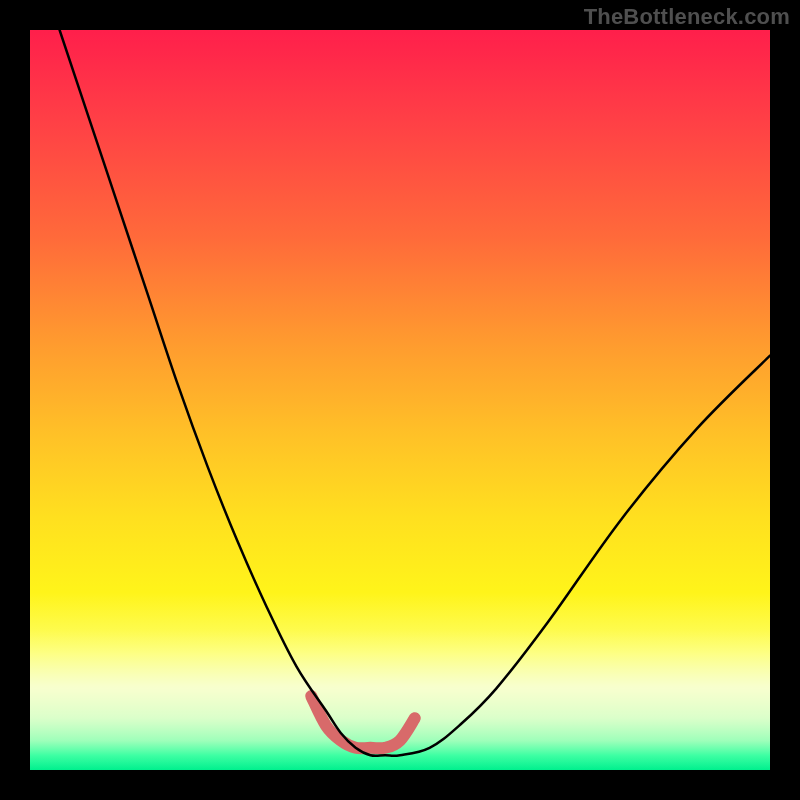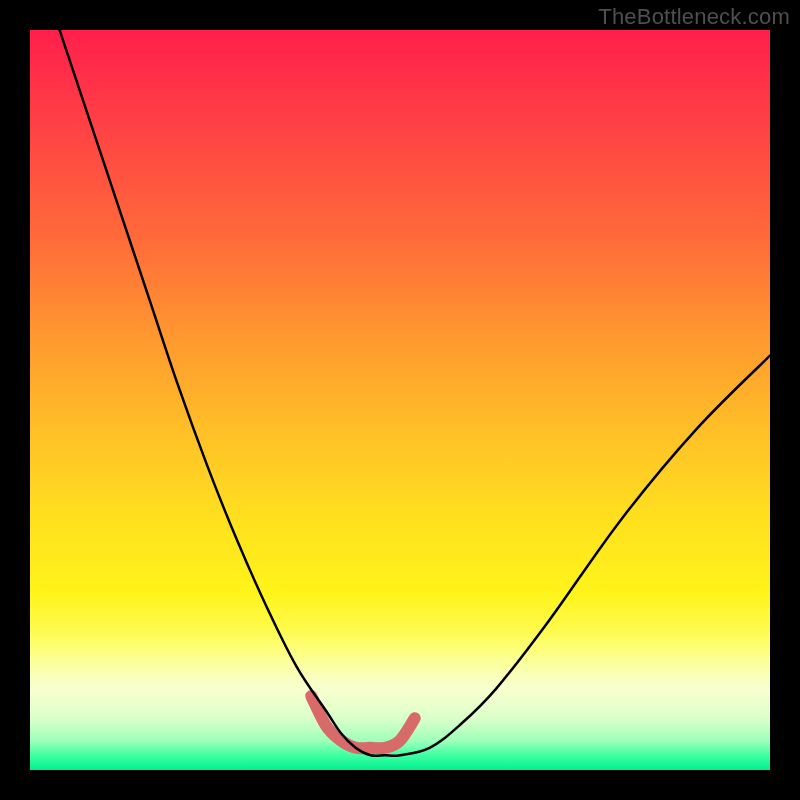--- a/index.html
+++ b/index.html
@@ -18,21 +18,21 @@
     width: 800px;
     height: 800px;
     background: #000;
   }
   .watermark {
     position: absolute;
     top: 4px;
     right: 10px;
     color: #4f4f4f;
     font-size: 22px;
-    font-weight: 400;
+    font-weight: 700;
     letter-spacing: 0.2px;
     z-index: 10;
   }
   .plot {
     position: absolute;
     left: 30px;
     top: 30px;
     width: 740px;
     height: 740px;
     overflow: hidden;

